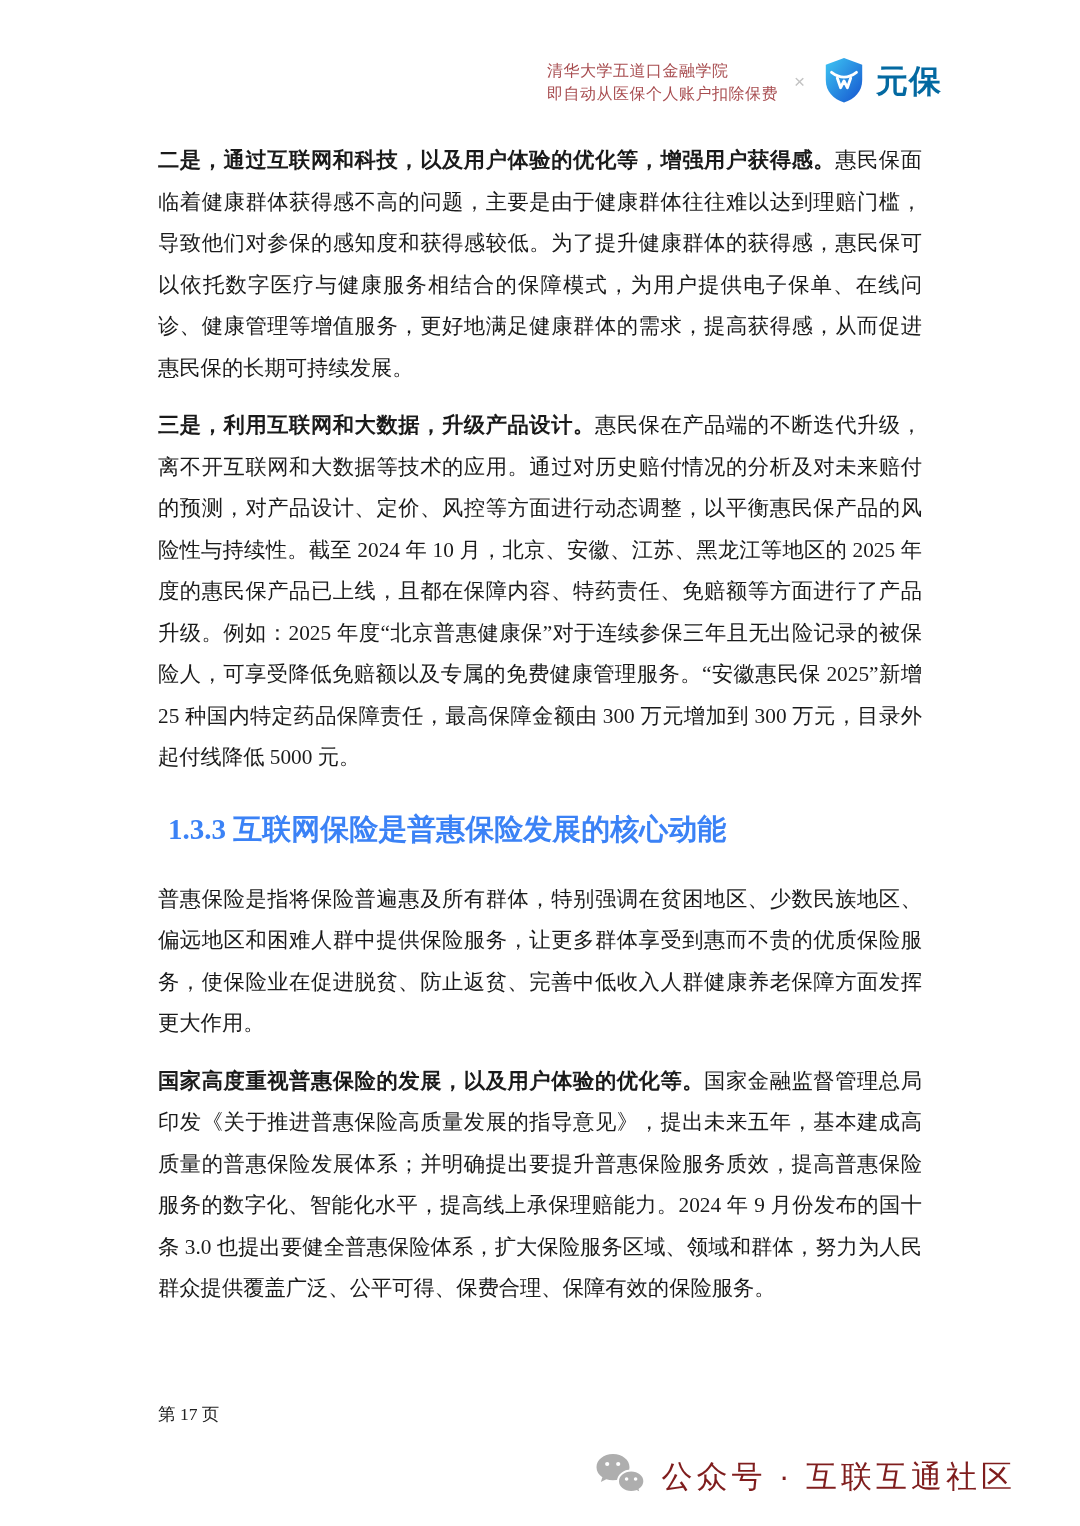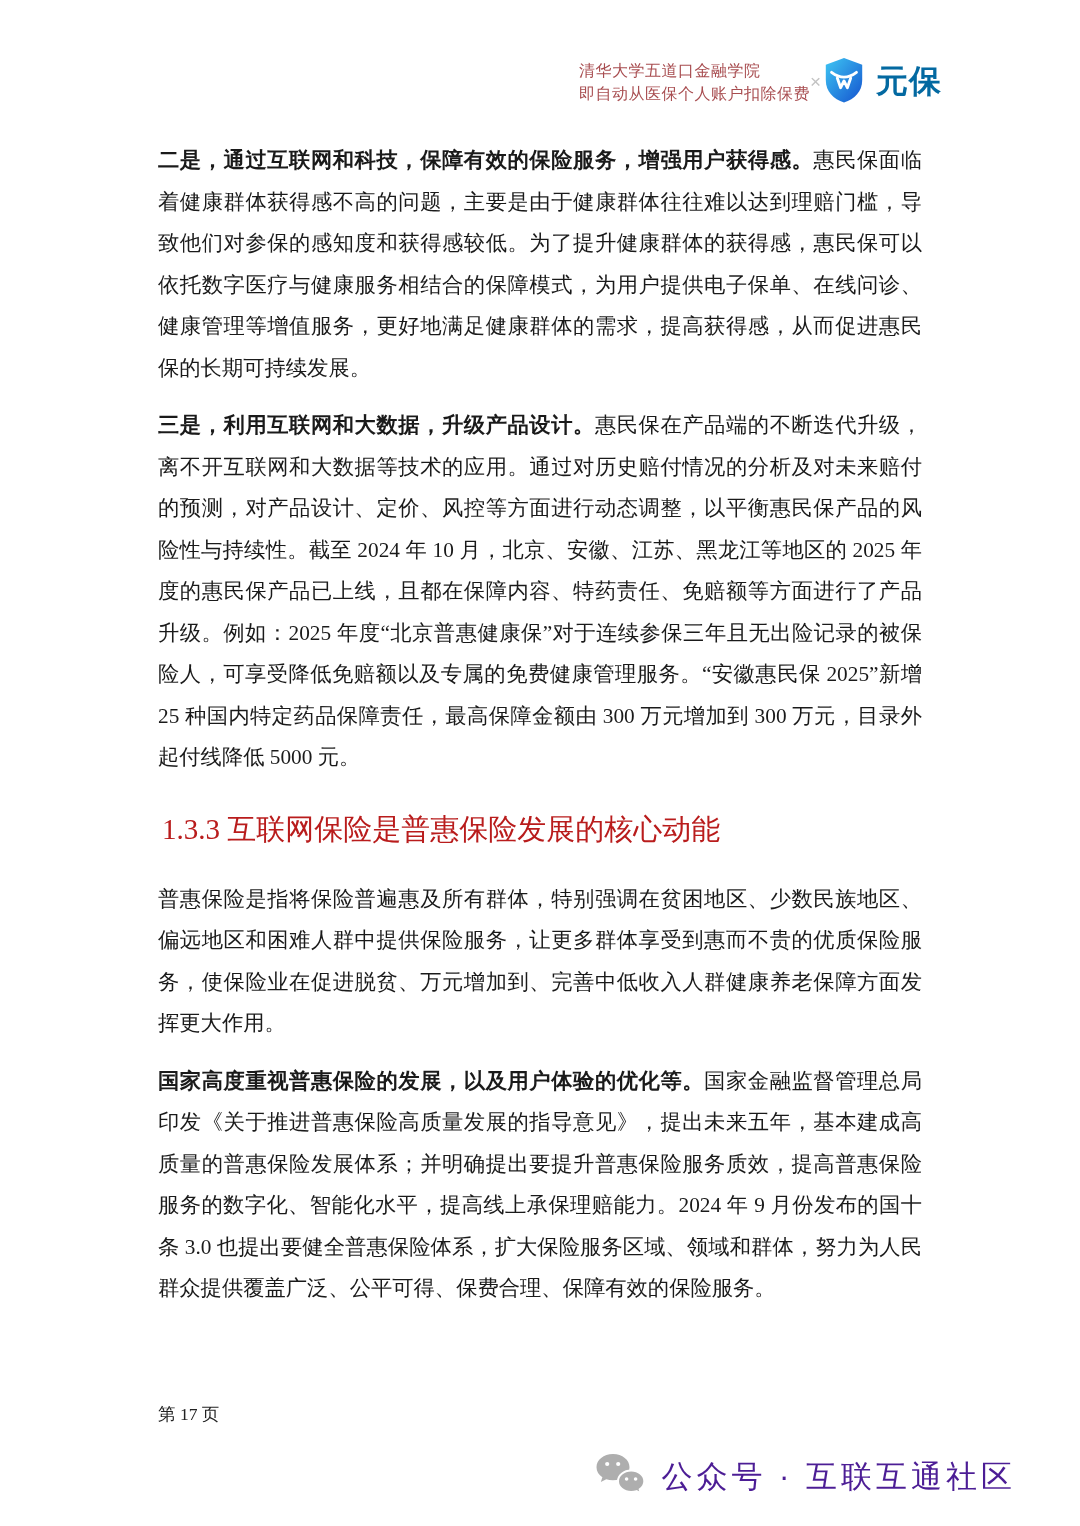--- a/index.html
+++ b/index.html
@@ -7,21 +7,21 @@
     position:relative;
     width:1080px;height:1526px;
     background:#ffffff;
     font-family:"Liberation Serif","DejaVu Serif",serif;
     color:#1a1a1a;
     overflow:hidden;
   }
   
   .header{
     position:absolute;top:56px;right:138px;
-    display:flex;align-items:center;
+    display:flex;align-items:center;gap:16px;
   }
   .inst{
     font-family:"Liberation Sans","DejaVu Sans",sans-serif;
     font-size:16px;line-height:23px;
     color:#a84d50;
     text-align:left;
     letter-spacing:0.5px;
   }
   .collab-x{
     font-family:"Liberation Sans",sans-serif;
@@ -37,35 +37,35 @@
   .content{
     position:absolute;left:158px;top:140px;width:764px;
   }
   p.para{
     margin:0 0 16px 0;
     font-size:21.3px;line-height:41.5px;
     text-align:justify;
   }
   p.para b{font-weight:700;}
   h2.section-heading{
-    margin:30px 0 30px 4px;
+    margin:30px 0 30px 10px;
     font-size:29px;line-height:40px;
-    font-weight:400;color:#b91c1c;
+    font-weight:700;color:#3b82f6;
   }
   
   .footer{
     position:absolute;left:158px;right:158px;top:1402px;
     display:flex;justify-content:space-between;align-items:baseline;
     font-size:17.5px;color:#222;
   }
   
   .watermark{
     position:absolute;right:64px;top:1452px;
     display:flex;align-items:center;gap:15px;
-    color:#4c1d95;
+    color:#7f1d1d;
   }
   .watermark-label{
     font-family:"Liberation Sans","DejaVu Sans",sans-serif;
     font-size:31px;letter-spacing:4px;font-weight:400;
   }
 </style>
 </head>
 <body>
 
 <div class="page">
@@ -88,28 +88,28 @@
           <path d="M24 2 L43 9 V25 C43 37 35 45 24 48.5 C13 45 5 37 5 25 V9 Z" fill="url(#shieldGrad)"></path>
           <path d="M11 17 Q24 27 37 17" fill="none" stroke="#ffffff" stroke-width="3" stroke-linecap="round"></path>
           <path d="M17 23 L20.5 33 L24 26 L27.5 33 L31 23" fill="none" stroke="#ffffff" stroke-width="3" stroke-linecap="round" stroke-linejoin="round"></path>
         </svg>
       </span>
       <span class="logo-text">元保</span>
     </div>
   </div>
 
   <div class="content">
-    <p class="para"><b>二是，通过互联网和科技，保障有效的保险服务，增强用户获得感。</b><span>惠民保面临着健康群体获得感不高的问题，主要是由于健康群体往往难以达到理赔门槛，导致他们对参保的感知度和获得感较低。为了提升健康群体的获得感，惠民保可以依托数字医疗与健康服务相结合的保障模式，为用户提供电子保单、在线问诊、健康管理等增值服务，更好地满足健康群体的需求，提高获得感，从而促进惠民保的长期可持续发展。</span></p>
+    <p class="para"><b>二是，通过互联网和科技，以及用户体验的优化等，增强用户获得感。</b><span>惠民保面临着健康群体获得感不高的问题，主要是由于健康群体往往难以达到理赔门槛，导致他们对参保的感知度和获得感较低。为了提升健康群体的获得感，惠民保可以依托数字医疗与健康服务相结合的保障模式，为用户提供电子保单、在线问诊、健康管理等增值服务，更好地满足健康群体的需求，提高获得感，从而促进惠民保的长期可持续发展。</span></p>
 
     <p class="para"><b>三是，利用互联网和大数据，升级产品设计。</b><span>惠民保在产品端的不断迭代升级，离不开互联网和大数据等技术的应用。通过对历史赔付情况的分析及对未来赔付的预测，对产品设计、定价、风控等方面进行动态调整，以平衡惠民保产品的风险性与持续性。截至 2024 年 10 月，北京、安徽、江苏、黑龙江等地区的 2025 年度的惠民保产品已上线，且都在保障内容、特药责任、免赔额等方面进行了产品升级。例如：2025 年度“北京普惠健康保”对于连续参保三年且无出险记录的被保险人，可享受降低免赔额以及专属的免费健康管理服务。“安徽惠民保 2025”新增 25 种国内特定药品保障责任，最高保障金额由 300 万元增加到 300 万元，目录外起付线降低 5000 元。</span></p>
 
 
     <h2 class="section-heading">1.3.3 互联网保险是普惠保险发展的核心动能</h2>
 
-    <p class="para"><b></b><span>普惠保险是指将保险普遍惠及所有群体，特别强调在贫困地区、少数民族地区、偏远地区和困难人群中提供保险服务，让更多群体享受到惠而不贵的优质保险服务，使保险业在促进脱贫、万元增加到、完善中低收入人群健康养老保障方面发挥更大作用。</span></p>
+    <p class="para"><b></b><span>普惠保险是指将保险普遍惠及所有群体，特别强调在贫困地区、少数民族地区、偏远地区和困难人群中提供保险服务，让更多群体享受到惠而不贵的优质保险服务，使保险业在促进脱贫、防止返贫、完善中低收入人群健康养老保障方面发挥更大作用。</span></p>
 
     <p class="para"><b>国家高度重视普惠保险的发展，以及用户体验的优化等。</b><span>国家金融监督管理总局印发《关于推进普惠保险高质量发展的指导意见》，提出未来五年，基本建成高质量的普惠保险发展体系；并明确提出要提升普惠保险服务质效，提高普惠保险服务的数字化、智能化水平，提高线上承保理赔能力。2024 年 9 月份发布的国十条 3.0 也提出要健全普惠保险体系，扩大保险服务区域、领域和群体，努力为人民群众提供覆盖广泛、公平可得、保费合理、保障有效的保险服务。</span></p>
   </div>
 
   <div class="footer">
     <span>第 17 页</span>
   </div>
 
   <div class="watermark">
     <span>

